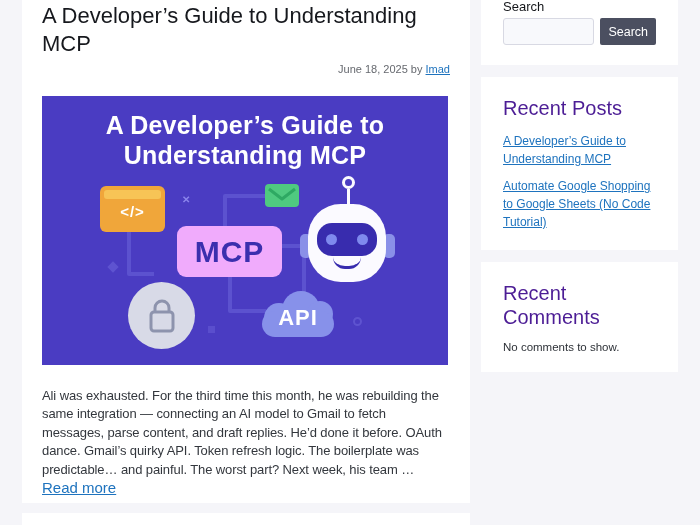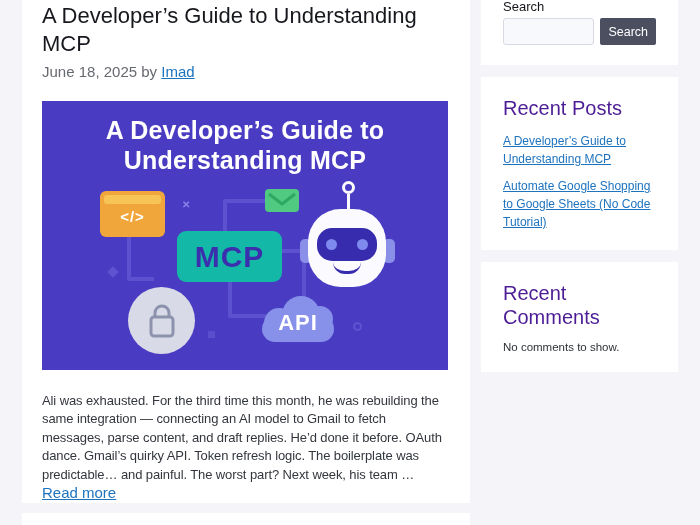--- a/index.html
+++ b/index.html
@@ -9,21 +9,21 @@
     font-family: "Liberation Sans", sans-serif;
     overflow: hidden;
     color: #3a3e45;
   }
   .layout { display: flex; padding: 0 22px; gap: 11px; align-items: flex-start; }
   .main-col { width: 448px; flex: none; }
   .side-col { width: 197px; flex: none; display: flex; flex-direction: column; }
 
   .article-card { background: #fff; height: 503px; padding: 0 20px 20px; overflow: hidden; }
   .entry-title { font-size: 22px; font-weight: 400; color: #16181d; line-height: 1.25; padding-top: 2px; }
-  .entry-meta { margin-top: 6px; font-size: 15px; color: #66696f; }
+  .entry-meta { margin-top: 6px; font-size: 11px; color: #66696f; text-align: right; }
   .entry-meta a { color: #1e73be; text-decoration: underline; }
 
   
   .hero { position: relative; margin-top: 21px; width: 406px; height: 269px; background: #4a3cc2; overflow: hidden; }
   .hero svg.wires { position: absolute; left: 0; top: 0; }
   .hero-title { position: relative; padding-top: 15px; text-align: center; color: #ffffff; font-size: 25px; font-weight: 700; line-height: 1.18; letter-spacing: 0.2px; }
   .abs { position: absolute; }
 
   .code-icon { left: 58px; top: 90px; width: 65px; height: 46px; background: #f0a63a; border-radius: 6px; }
   .code-icon .bar { position: absolute; left: 4px; top: 4px; width: 57px; height: 9px; background: #f7c456; border-radius: 3px; }
@@ -32,21 +32,21 @@
   .envelope { left: 223px; top: 88px; width: 34px; height: 23px; background: #4fca80; border-radius: 4px; }
 
   .robot-ear { width: 12px; height: 24px; background: #8a90e8; border-radius: 5px; top: 138px; }
   .robot-head { left: 266px; top: 108px; width: 78px; height: 78px; background: #fbfaff; border-radius: 42%; }
   .robot-visor { position: absolute; left: 9px; top: 19px; width: 60px; height: 33px; background: #382cae; border-radius: 15px; }
   .robot-eye { position: absolute; top: 11px; width: 11px; height: 11px; border-radius: 50%; background: #7f8aee; }
   .robot-smile { position: absolute; left: 25px; top: 53px; width: 28px; height: 12px; border-bottom: 3px solid #382cae; border-radius: 0 0 16px 16px; }
   .antenna-ring { left: 300px; top: 80px; width: 13px; height: 13px; border: 3px solid #fbfaff; border-radius: 50%; }
   .antenna-stem { left: 305px; top: 93px; width: 3px; height: 16px; background: #fbfaff; }
 
-  .mcp-pill { left: 135px; top: 130px; width: 105px; height: 51px; background: #14b8a6; border-radius: 9px; display: flex; align-items: center; justify-content: center; }
+  .mcp-pill { left: 135px; top: 130px; width: 105px; height: 51px; background: #f0abfc; border-radius: 9px; display: flex; align-items: center; justify-content: center; }
   .mcp-pill span { font-size: 30px; font-weight: 700; color: #3b2fae; letter-spacing: 1px; }
 
   .lock-circle { left: 86px; top: 186px; width: 67px; height: 67px; background: #d8dae7; border-radius: 50%; display: flex; align-items: center; justify-content: center; }
 
   .cloud { left: 220px; top: 193px; width: 72px; height: 48px; }
   .cloud .c1 { position: absolute; left: 2px; top: 14px; width: 30px; height: 30px; border-radius: 50%; background: #8791ea; }
   .cloud .c2 { position: absolute; left: 20px; top: 2px; width: 38px; height: 38px; border-radius: 50%; background: #8791ea; }
   .cloud .c3 { position: absolute; left: 45px; top: 12px; width: 26px; height: 26px; border-radius: 50%; background: #8791ea; }
   .cloud .bar { position: absolute; left: 0; bottom: 0; width: 72px; height: 26px; border-radius: 13px; background: #8791ea; }
   .cloud .label { position: absolute; left: 0; right: 0; bottom: 6px; text-align: center; color: #fff; font-weight: 700; font-size: 22px; letter-spacing: 1px; }

